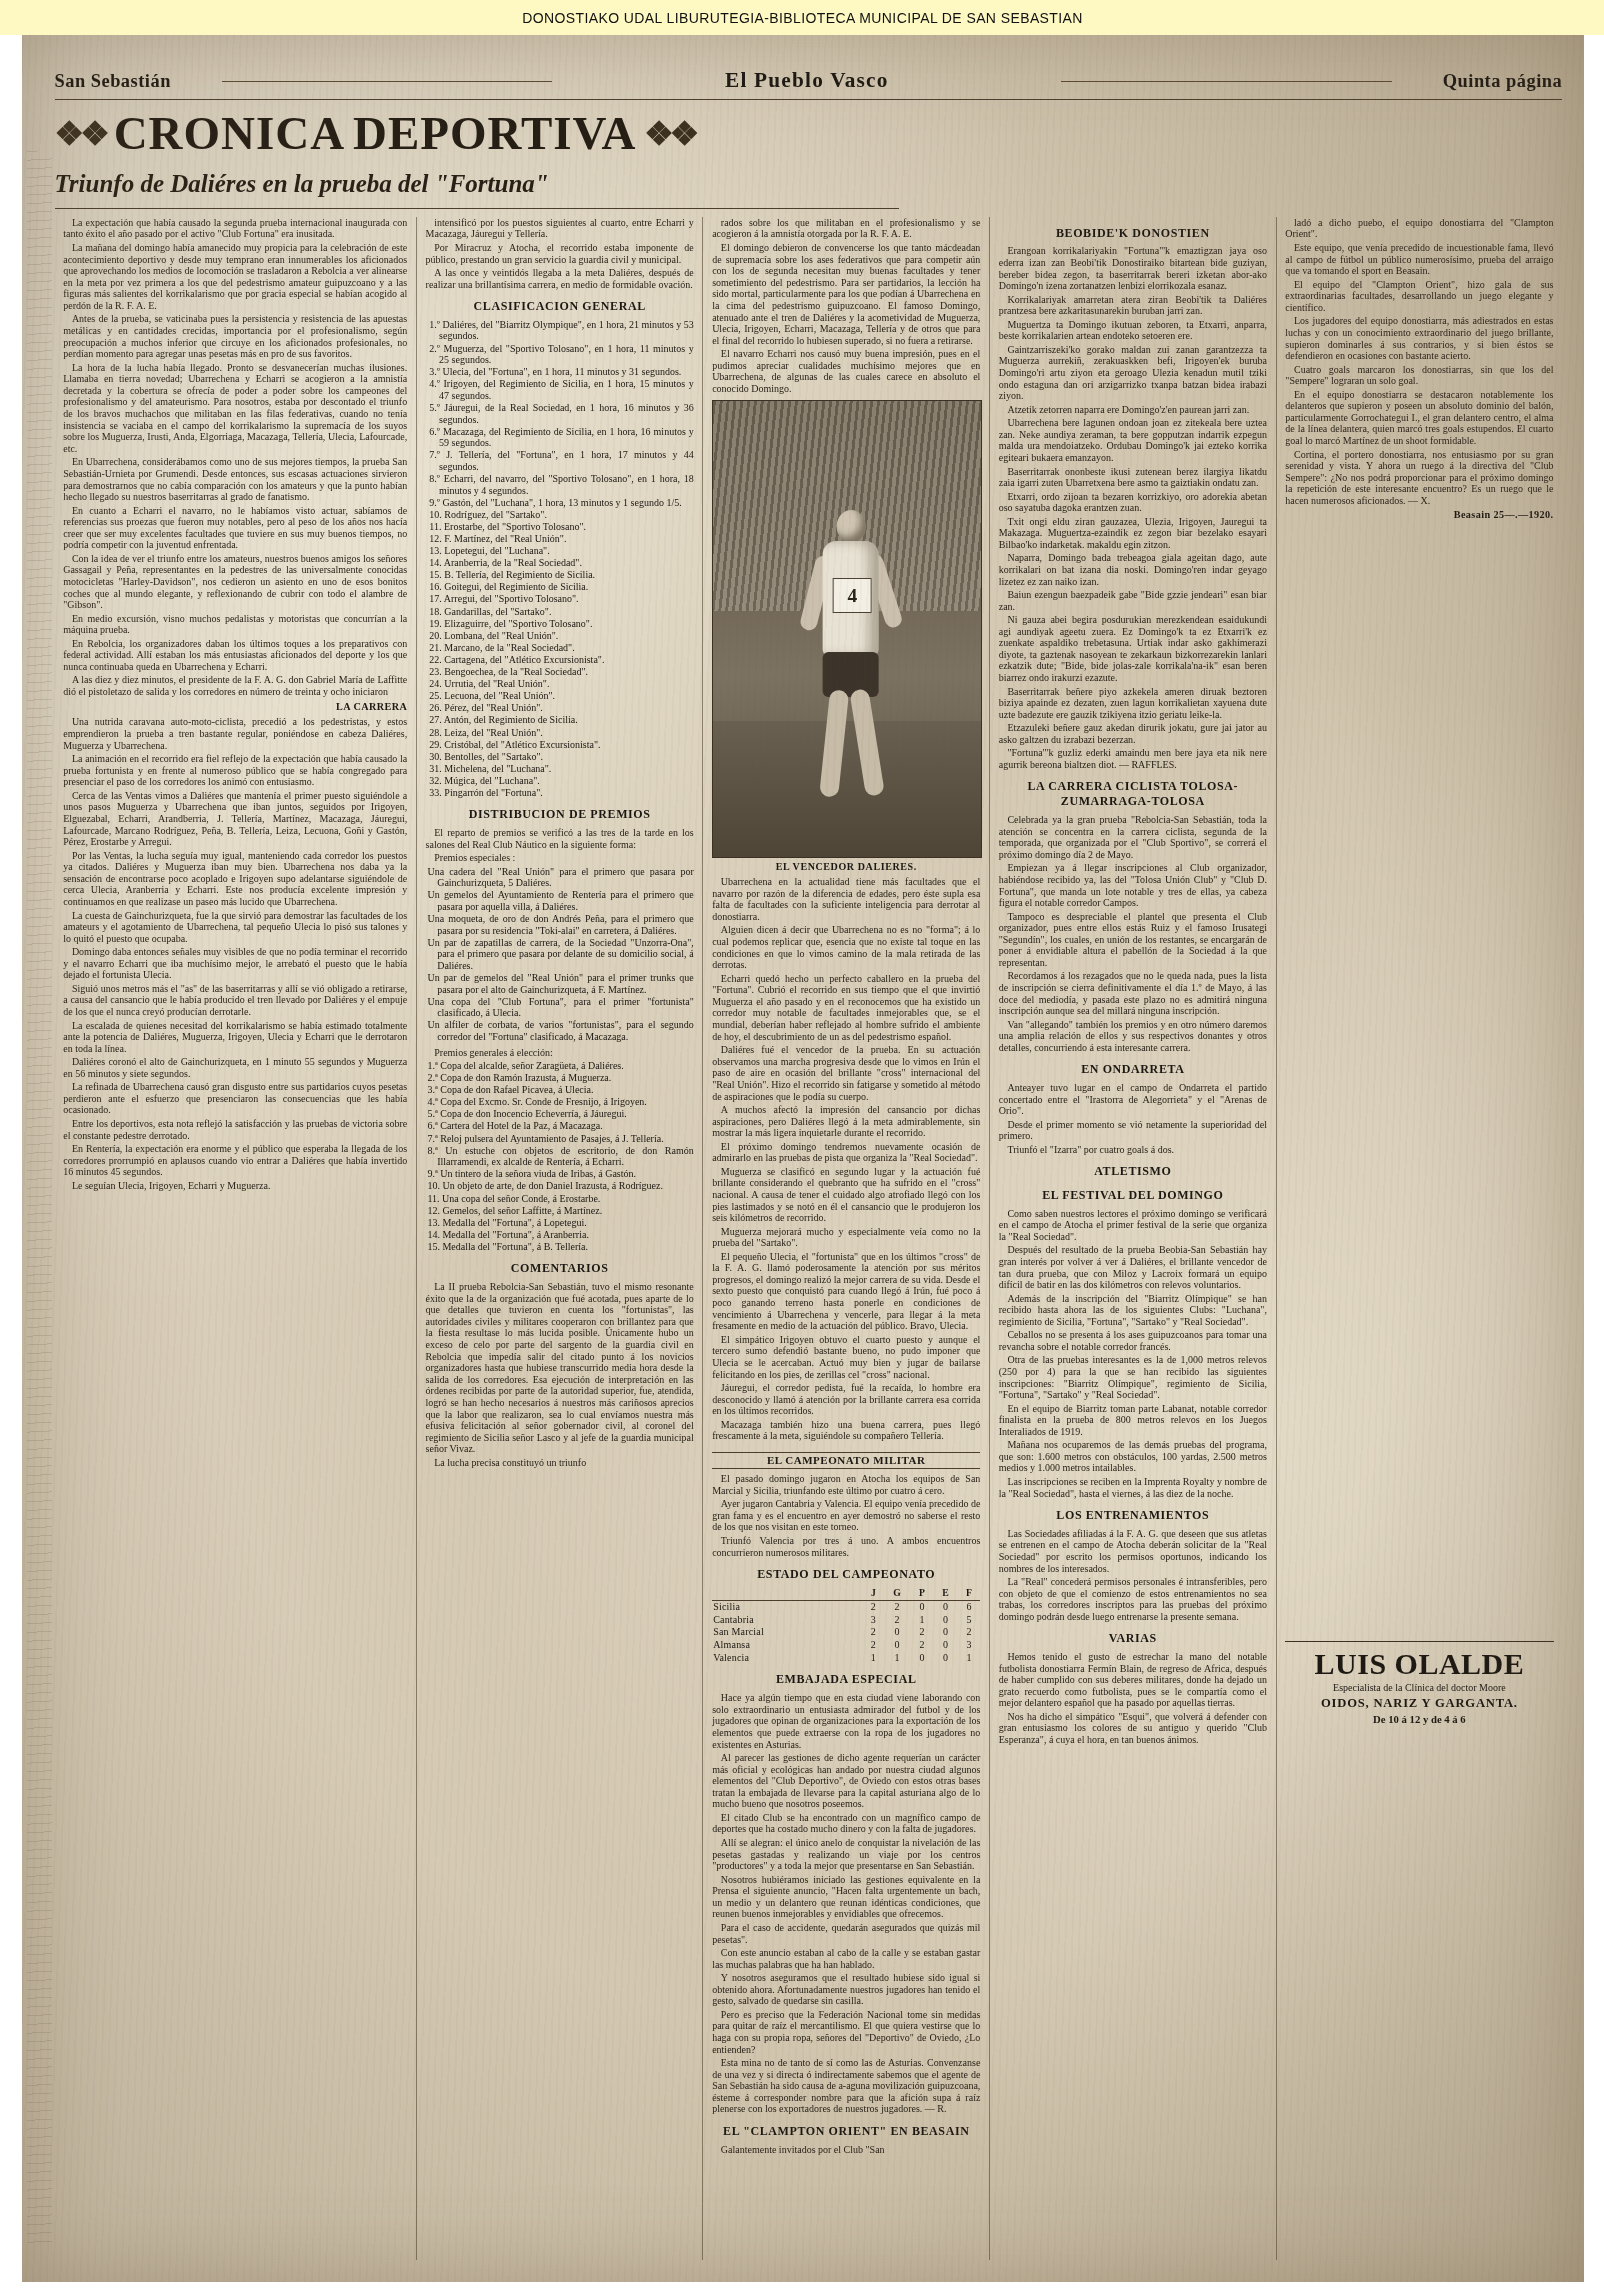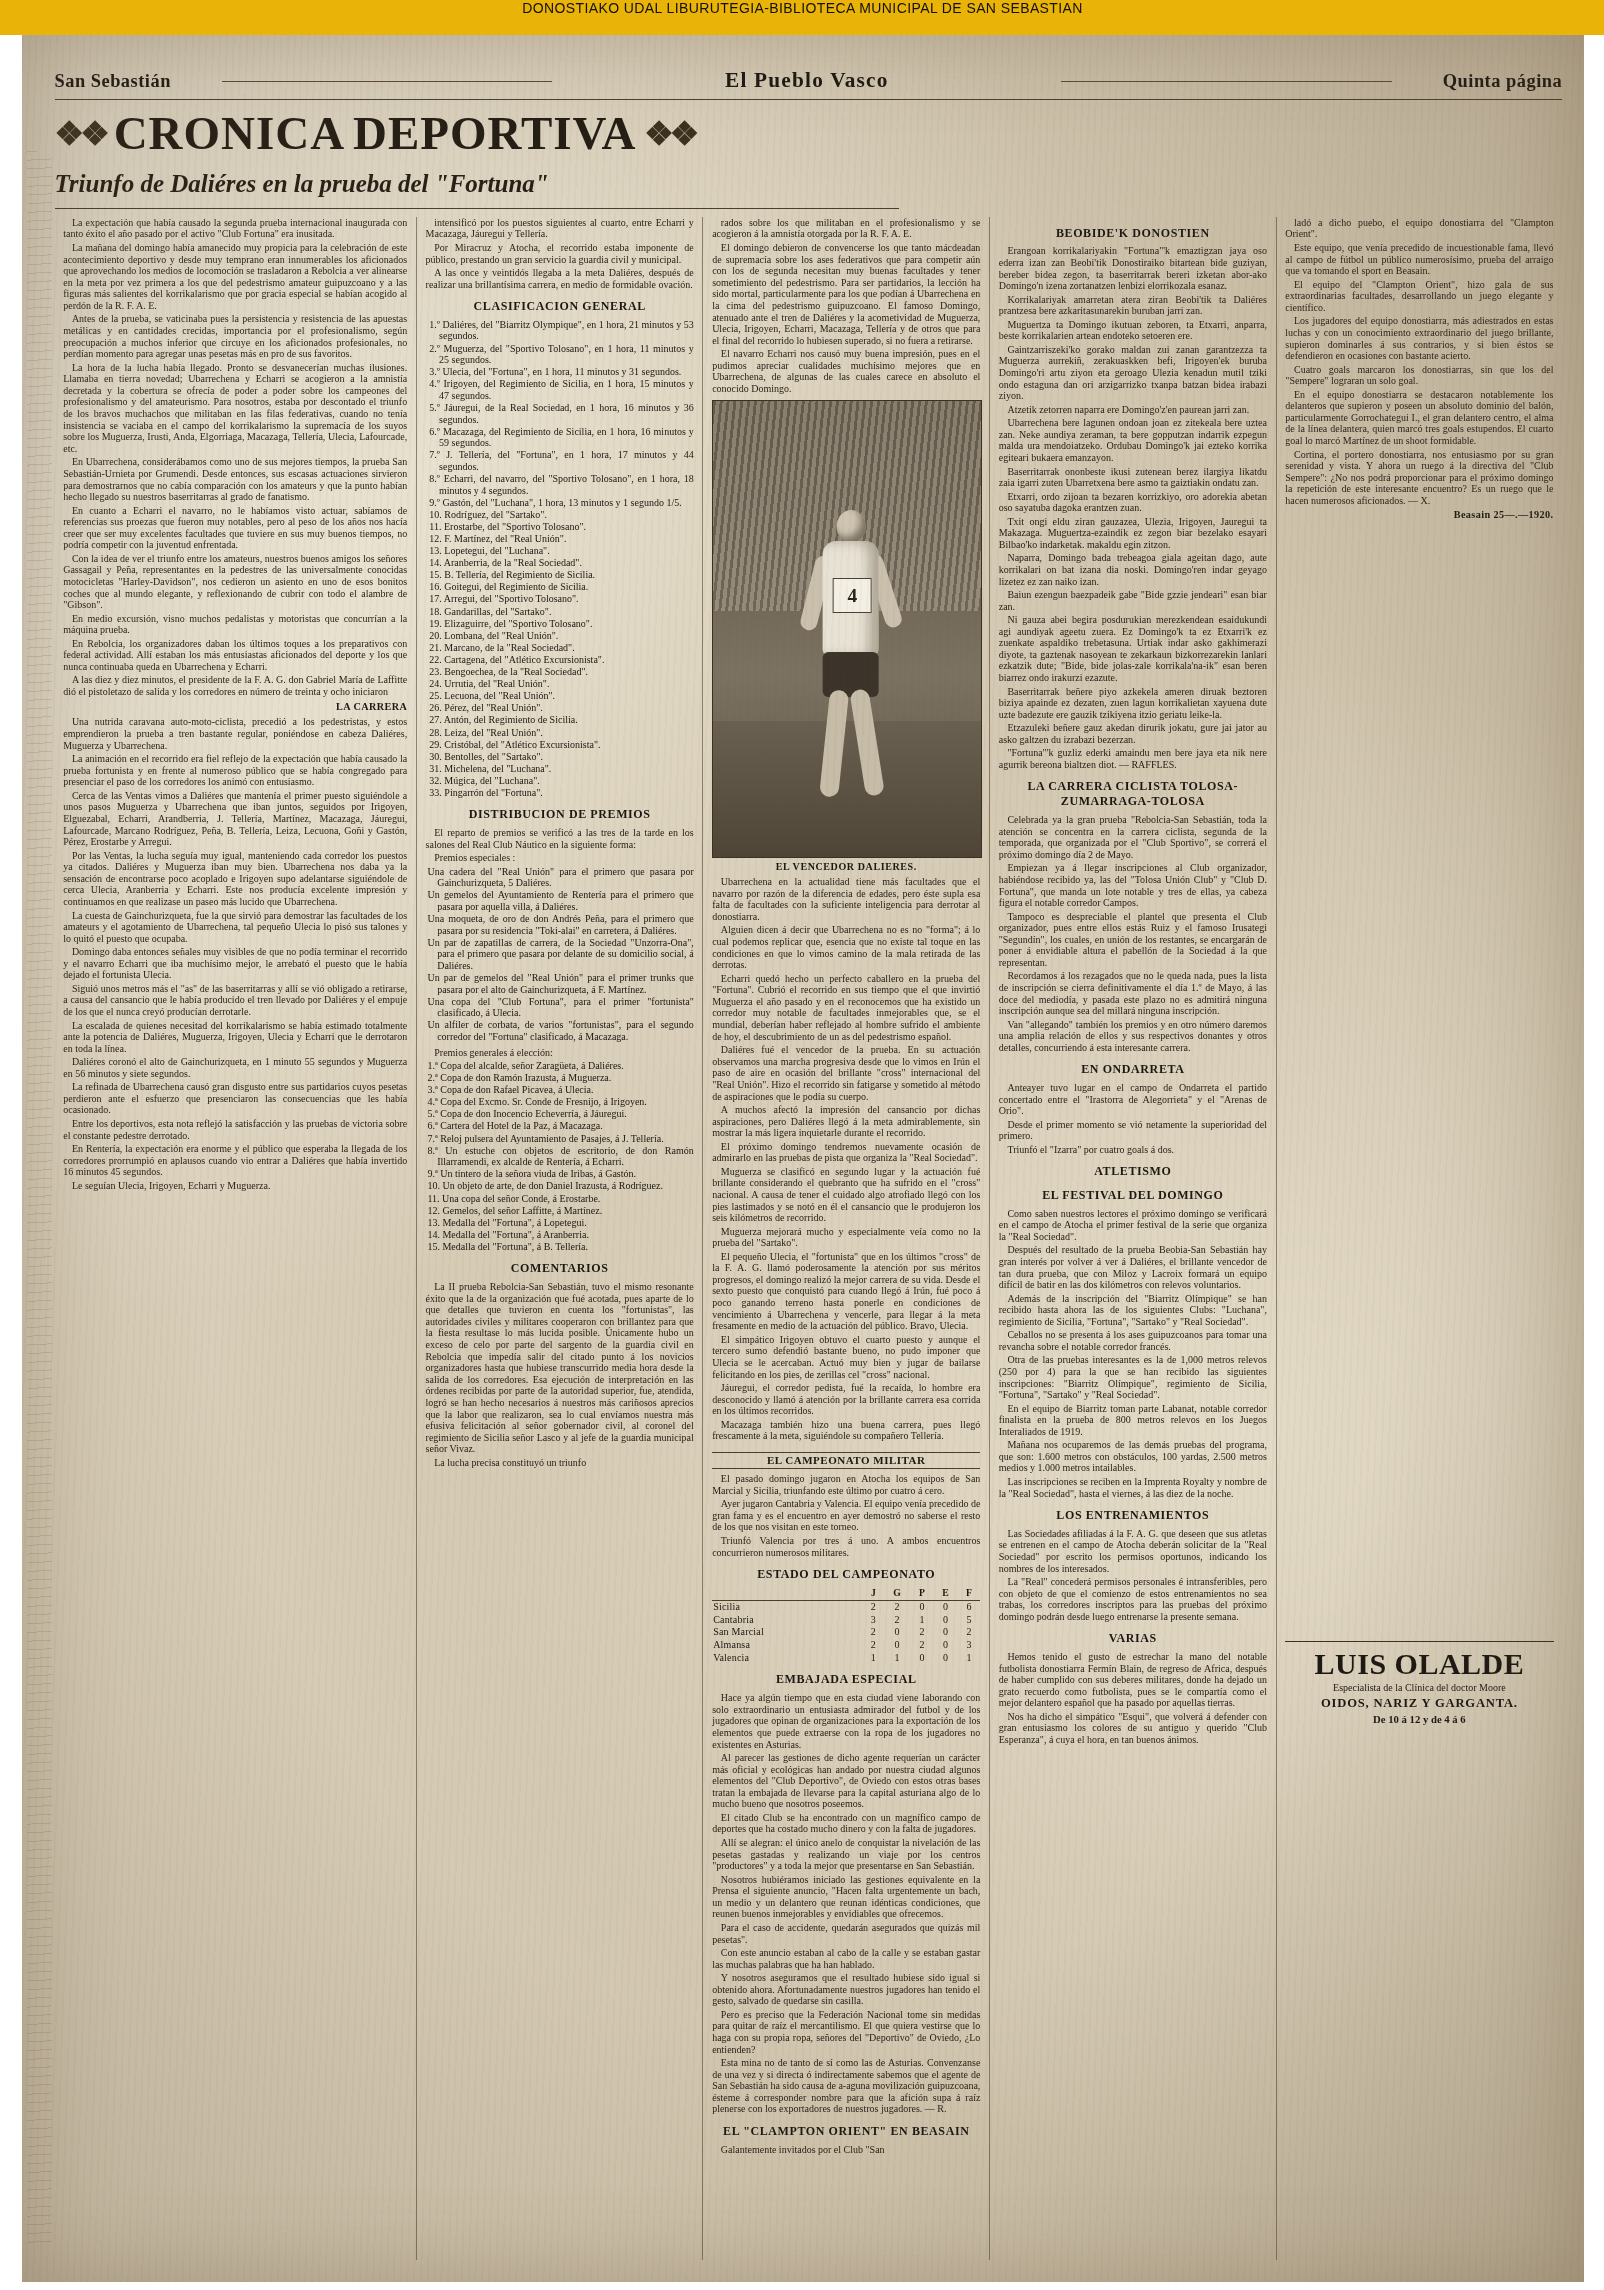--- a/index.html
+++ b/index.html
@@ -10,23 +10,23 @@
   body {
     width: 1605px;
     height: 2290px;
     font-family: "Liberation Serif", serif;
     color: #1b1712;
     overflow: hidden;
   }
   .archive-header {
     height: 35px;
     display: flex;
-    align-items: flex-start;
+    align-items: center;
     justify-content: center;
-    background: #eab308;
+    background: #fef9c3;
     font-family: "Liberation Sans", sans-serif;
     font-size: 14px;
     letter-spacing: 0.4px;
     color: #111111;
   }
   .page {
     position: relative;
     margin: 0 auto;
     width: 1562px;
     height: 2247px;

